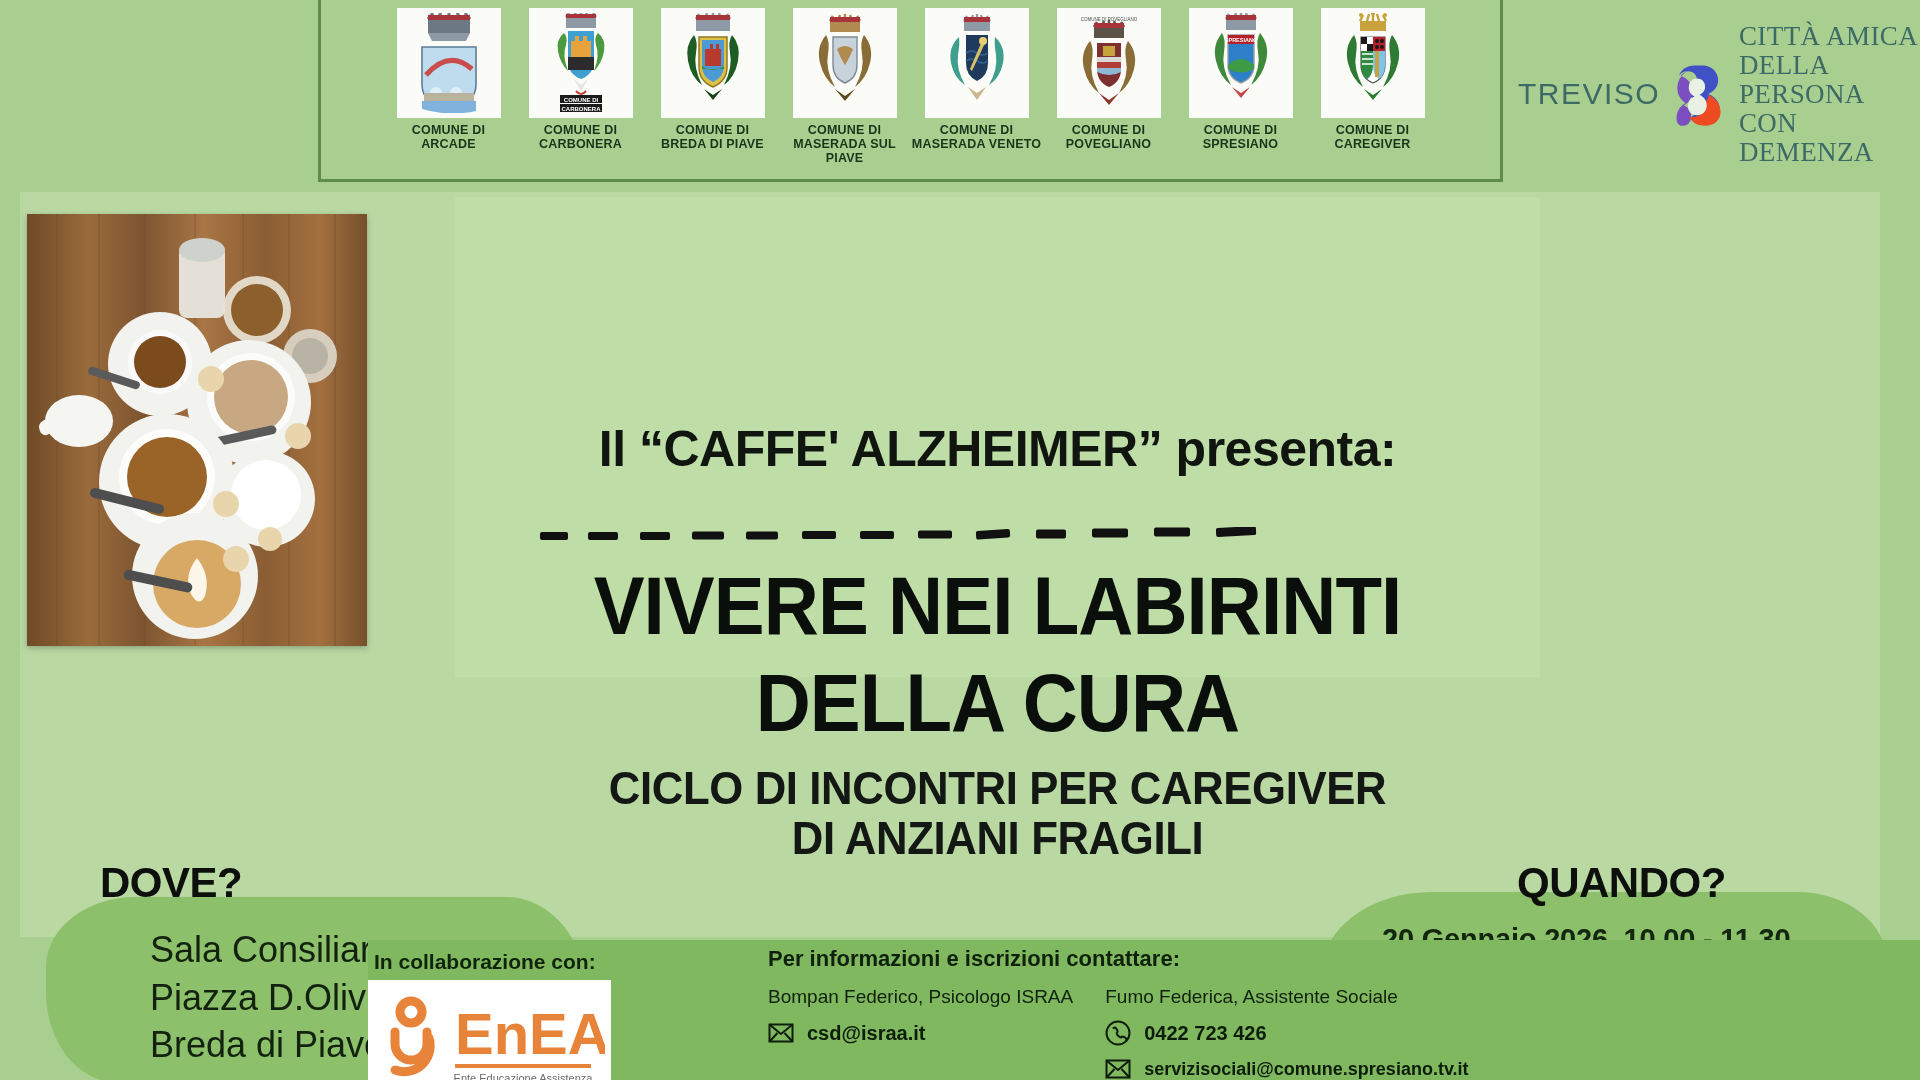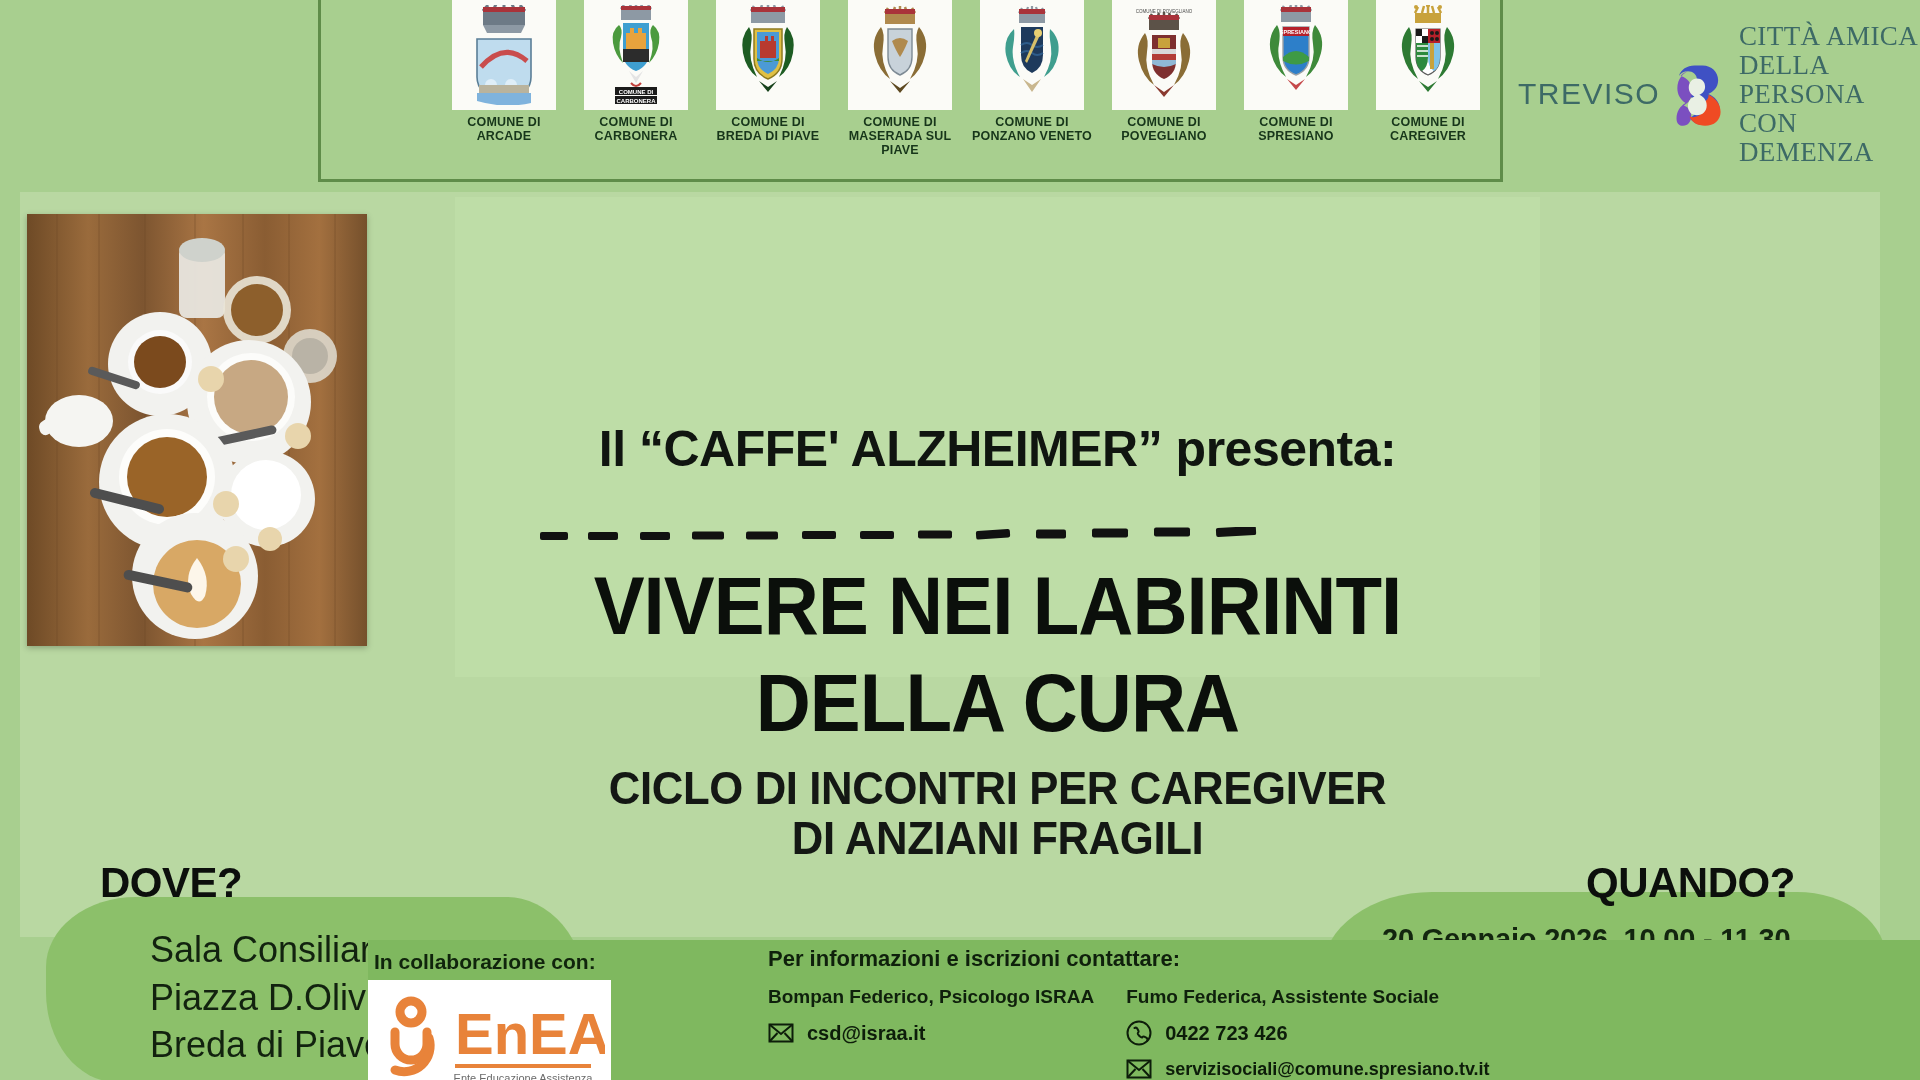--- a/index.html
+++ b/index.html
@@ -14,22 +14,22 @@
   #logo-band {
     position:absolute; left:0; top:0; width:1920px; height:182px;
     background:#a8cf8f;
   }
   #logo-strip {
     position:absolute; left:318px; top:0; height:182px;
     border-left:3px solid #5f8c49;
     border-right:3px solid #5f8c49;
     border-bottom:3px solid #5f8c49;
     width:1185px;
-    display:flex; align-items:flex-start; justify-content:flex-end;
-    padding: 0 6px 0 6px;
+    display:flex; align-items:flex-start; justify-content:center;
+    padding: 8px 6px 0 6px;
   }
   .comune {
     width:132px; display:flex; flex-direction:column; align-items:center;
   }
   .crest {
     width:104px; height:110px; background:#fbfbf7;
     display:flex; align-items:center; justify-content:center;
     overflow:hidden;
   }
   .crest svg { display:block; }
@@ -113,21 +113,21 @@
     position:absolute; left:46px; top:715px; width:540px; height:185px;
     background:#8cc06a; border-radius: 90px 80px 110px 70px / 70px 95px 60px 90px;
   }
   #dove-text {
     position:absolute; left:150px; top:744px; width:430px;
     font-size:36px; line-height:1.32; color:#12220f;
   }
 
   
   #quando-heading {
-    position:absolute; left:1586px; top:677px;
+    position:absolute; left:1517px; top:677px;
     font-size:42px; font-weight:bold; color:#0c0f0c; letter-spacing:-.5px;
   }
   #quando-blob {
     position:absolute; left:1322px; top:710px; width:565px; height:200px;
     background:#8cc06a; border-radius: 110px 90px 80px 100px / 80px 70px 100px 80px;
   }
   #quando-text {
     position:absolute; left:1382px; top:737px; width:500px;
     font-size:29px; line-height:1.42; color:#13260f; font-weight:bold;
     letter-spacing:-.2px;
@@ -149,21 +149,21 @@
   }
   #info-col {
     position:absolute; left:400px; top:6px; width:1160px;
   }
   #info-title {
     font-size:22px; font-weight:bold; color:#0f200c; margin-bottom:14px;
   }
   #contacts { display:flex; gap:32px; }
   .contact { width:auto; }
   .contact-name {
-    font-size:19px; font-weight:bold; color:#0f200c; margin-bottom:12px;
+    font-size:19px; font-weight:normal; color:#0f200c; margin-bottom:12px;
     white-space:nowrap;
   }
   .contact-row {
     display:flex; align-items:center; gap:13px; margin-bottom:10px;
   }
   .contact-row .txt { font-size:20px; font-weight:bold; color:#0d1d0a; white-space:nowrap; }
   .ico { width:26px; height:26px; flex:0 0 26px; }
 </style>
 </head>
 <body>
@@ -277,21 +277,21 @@
           <circle cx="45" cy="28" r="4" fill="#e8cf72"></circle>
           <g fill="#3f9e8e">
             <path d="M21 24 q-11 10 -8 26 q3 15 14 22 q-9 -16 -7 -30 q2 -12 1 -18z"></path>
             <path d="M57 24 q11 10 8 26 q-3 15 -14 22 q9 -16 7 -30 q-2 -12 -1 -18z"></path>
           </g>
           <path d="M30 74 l9 6 l9 -6 l-9 13 z" fill="#c9b78e"></path>
         </svg>
       </div>
       <div class="comune-label">
         <span>COMUNE DI</span>
-        <span class="l2">PONZANO VENETO</span>
+        <span class="l2">MASERADA VENETO</span>
       </div>
     </div>
 
     <div class="comune">
       <div class="crest">
         <svg width="78" height="100" viewBox="0 0 78 100">
           <text x="39" y="8" font-size="4.5" text-anchor="middle" fill="#4a4a4a" font-family="sans-serif">COMUNE DI POVEGLIANO</text>
           <rect x="24" y="14" width="30" height="11" fill="#5c5248"></rect>
           <path d="M24 14 l3 -5 M32 14 l2 -6 M39 14 l0 -7 M46 14 l-2 -6 M54 14 l-3 -5" stroke="#5c5248" stroke-width="2.5"></path>
           <rect x="24" y="10" width="30" height="5" fill="#a9333a"></rect>

